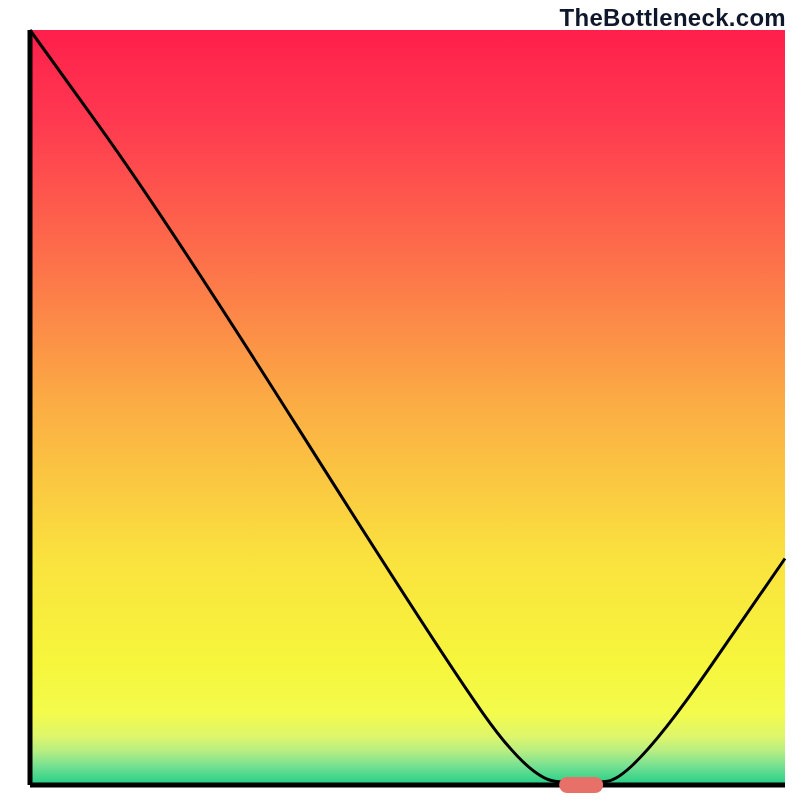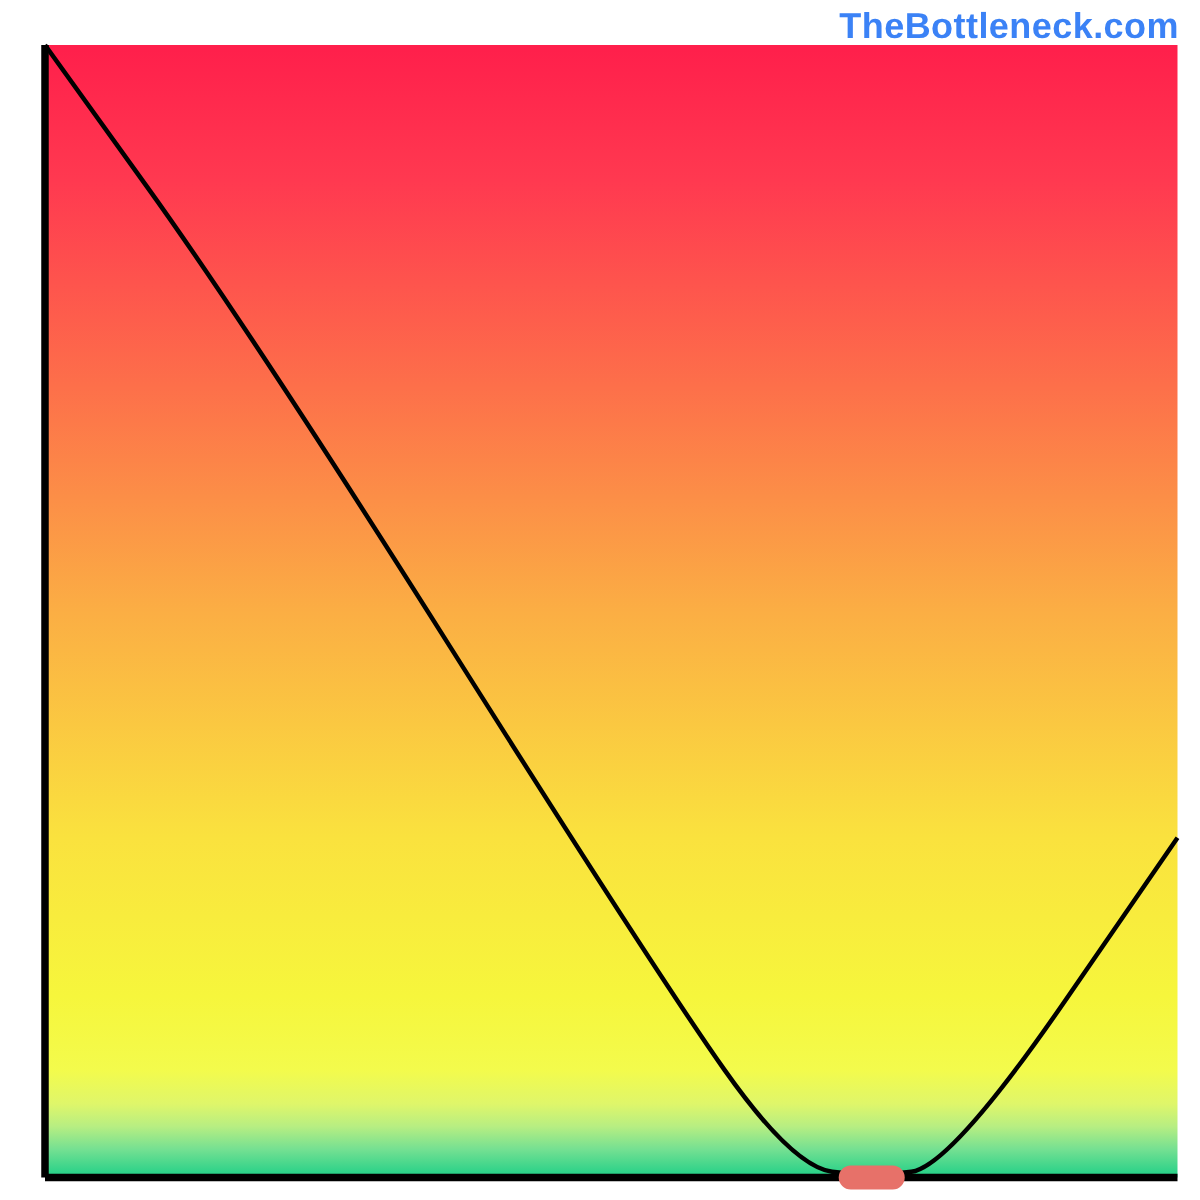--- a/index.html
+++ b/index.html
@@ -14,21 +14,21 @@
     position: relative;
     width: 800px;
     height: 800px;
   }
   .watermark {
     position: absolute;
     top: 4px;
     right: 14px;
     font-size: 24px;
     font-weight: bold;
-    color: #3b82f6;
+    color: #0f172a;
     letter-spacing: 0.3px;
     z-index: 3;
   }
   svg {
     display: block;
   }
 </style>
 </head>
 <body>
 

